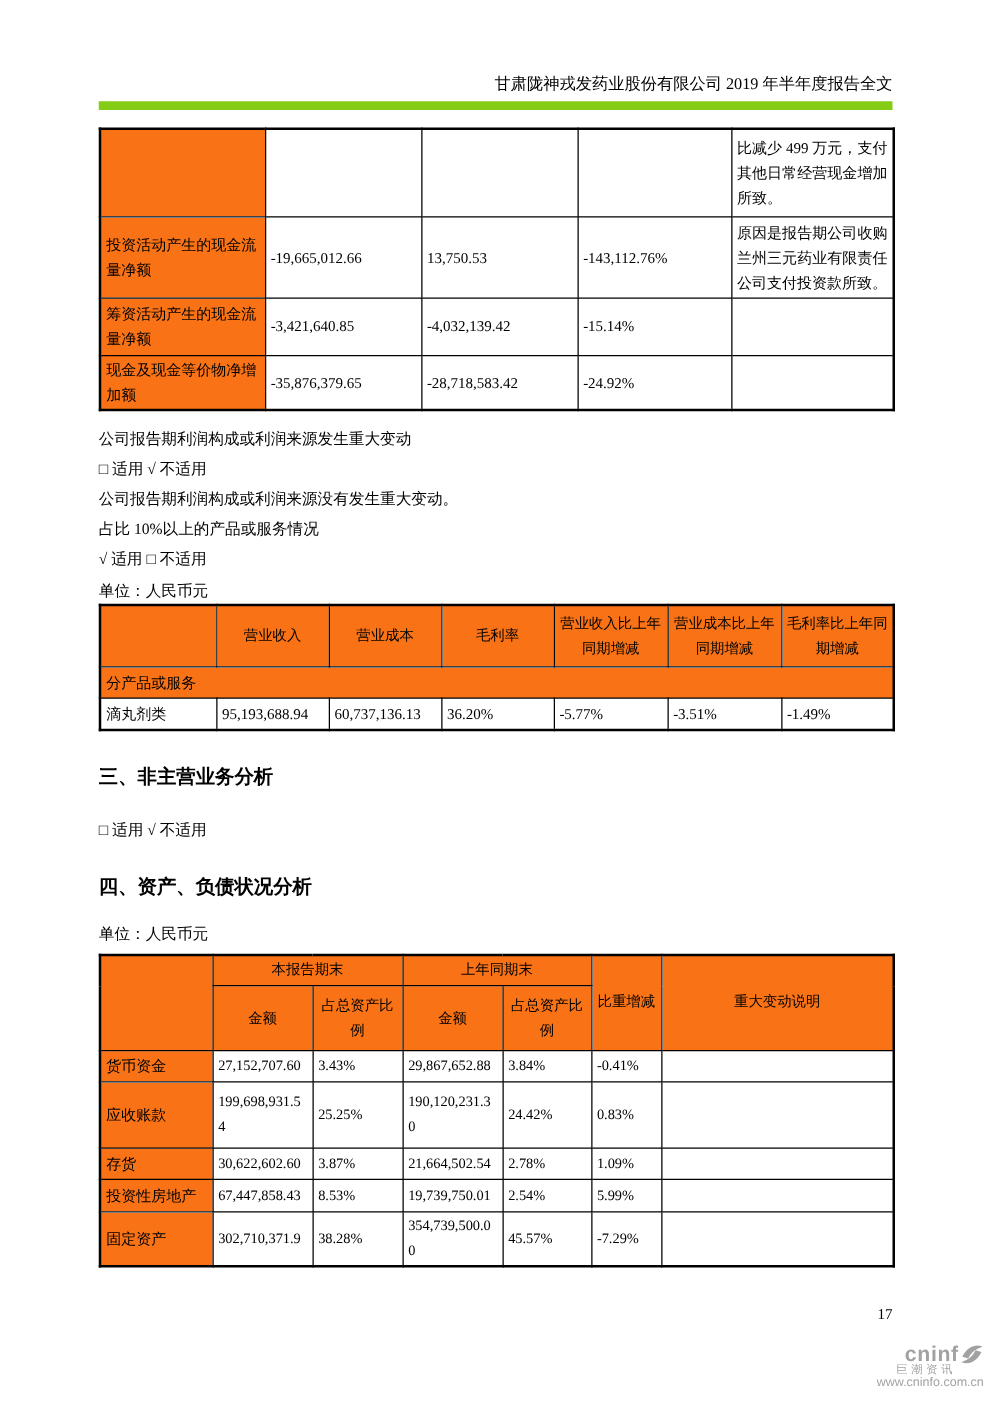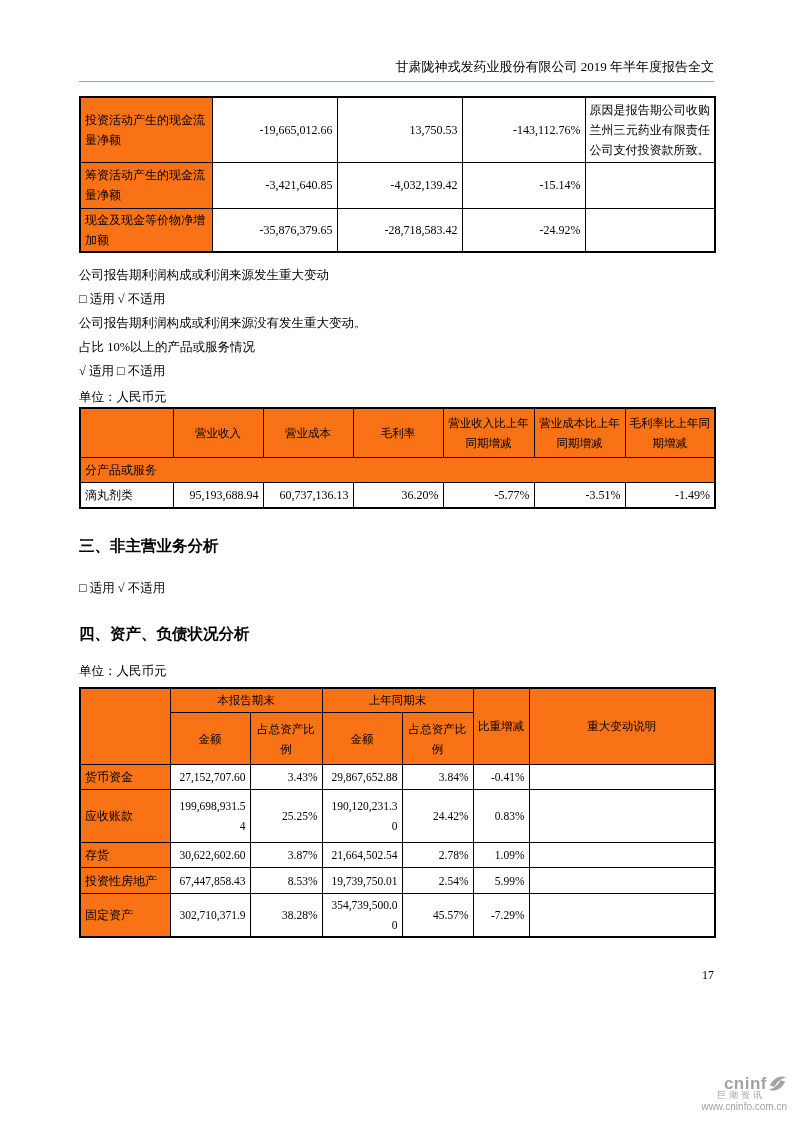--- a/index.html
+++ b/index.html
@@ -4,29 +4,29 @@
 <style>
   html,body { margin:0; padding:0; }
   body {
     width:793px; height:1122px; background:#ffffff; position:relative;
     font-family:"Liberation Serif","DejaVu Serif",serif; color:#000;
     overflow:hidden;
   }
   .content { width:635px; margin-left:79px; }
 
   .doc-header {
-    padding-top:58px; padding-bottom:5px; border-bottom:1px solid #84cc16;
+    padding-top:58px; padding-bottom:5px; border-bottom:7px solid #84cc16;
     text-align:right; font-size:13px; line-height:18px;
   }
 
   table { border-collapse:collapse; table-layout:fixed; width:635px; border:2px solid #000; }
   td { border:1px solid #000; font-size:12px; line-height:20px; padding:1px 4px;
        vertical-align:middle; overflow:hidden; }
   .gray { background:#f97316; }
-  .num { text-align:right; }
+  .num { text-align:left; }
   .ctr { text-align:center; }
   .note-cell { text-align:justify; }
   .brk { word-break:break-all; }
   .fs115 { font-size:11.5px; }
 
   .r70{height:70px} .r65{height:65px} .r46{height:46px} .r45{height:29px}
   .r50{height:50px} .r25{height:25px} .r52{height:52px} .r53{height:53px}
   .r26{height:26px} .r31{height:31px}
 
   .paras { margin-top:10px; }
@@ -59,20 +59,27 @@
 
   <table class="mt6" style="margin-top:14px;">
     <colgroup>
         <col style="width:132px">
         <col style="width:125px">
         <col style="width:125px">
         <col style="width:123px">
         <col style="width:130px">
       </colgroup>
     <tbody>
+        <tr class="r70">
+      <td class="gray"></td>
+      <td class="num"></td>
+      <td class="num"></td>
+      <td class="num"></td>
+      <td class="note-cell">比减少 499 万元，支付其他日常经营现金增加所致。</td>
+    </tr>
     <tr class="r65">
       <td class="gray">投资活动产生的现金流量净额</td>
       <td class="num">-19,665,012.66</td>
       <td class="num">13,750.53</td>
       <td class="num">-143,112.76%</td>
       <td class="note-cell">原因是报告期公司收购兰州三元药业有限责任公司支付投资款所致。</td>
     </tr>
     <tr class="r46">
       <td class="gray">筹资活动产生的现金流量净额</td>
       <td class="num">-3,421,640.85</td>

